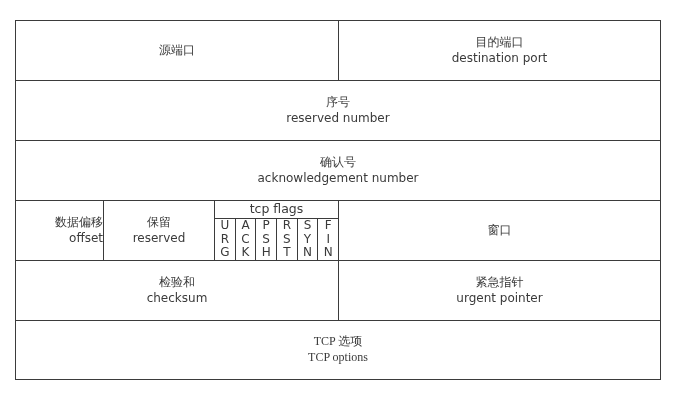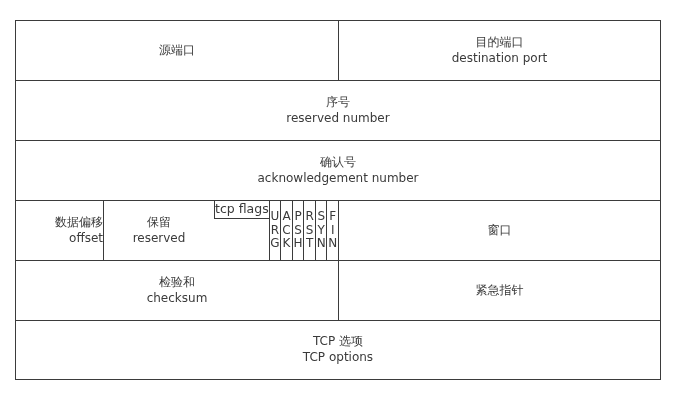--- a/index.html
+++ b/index.html
@@ -25,21 +25,21 @@
     border: 1.5px solid #3b3b3b;
     background: #ffffff;
   }
 
   .row {
     display: flex;
     width: 100%;
     box-sizing: border-box;
     border-bottom: 1.5px solid #3b3b3b;
   }
-  .row.last { border-bottom: none; }
+  .row.last { border-bottom: none; font-family: Liberation Serif, serif; }
 
   .h60 { height: 60px; }
   .h58 { height: 58px; }
 
   .cell {
     box-sizing: border-box;
     display: flex;
     flex-direction: column;
     align-items: center;
     justify-content: center;
@@ -63,21 +63,21 @@
   
   .col-offset   { width: 88px; align-items: flex-end; }
   .col-reserved { width: 110px; text-align: center; }
   .col-flags    { width: 125px; }
   .col-window   { flex: 1 1 auto; }
 
   
   .flags-group {
     box-sizing: border-box;
     display: flex;
-    flex-direction: row;
+    flex-direction: column;
     height: 100%;
     border-right: 1.5px solid #3b3b3b;
   }
   .flags-title {
     box-sizing: border-box;
     height: 18px;
     line-height: 16px;
     font-size: 12.5px;
     text-align: center;
     border-left: 1.5px solid #3b3b3b;
@@ -185,20 +185,21 @@
     </div>
   </div>
 
   <div class="row h60">
     <div class="cell half-left divider-right">
       <span class="cn">检验和</span>
       <span class="en">checksum</span>
     </div>
     <div class="cell half-right">
       <span class="cn">紧急指针</span>
+      <span class="en">urgent pointer</span>
     </div>
   </div>
 
   <div class="row h58 last">
     <div class="cell full">
       <span class="cn">TCP 选项</span>
       <span class="en">TCP options</span>
     </div>
   </div>
 

